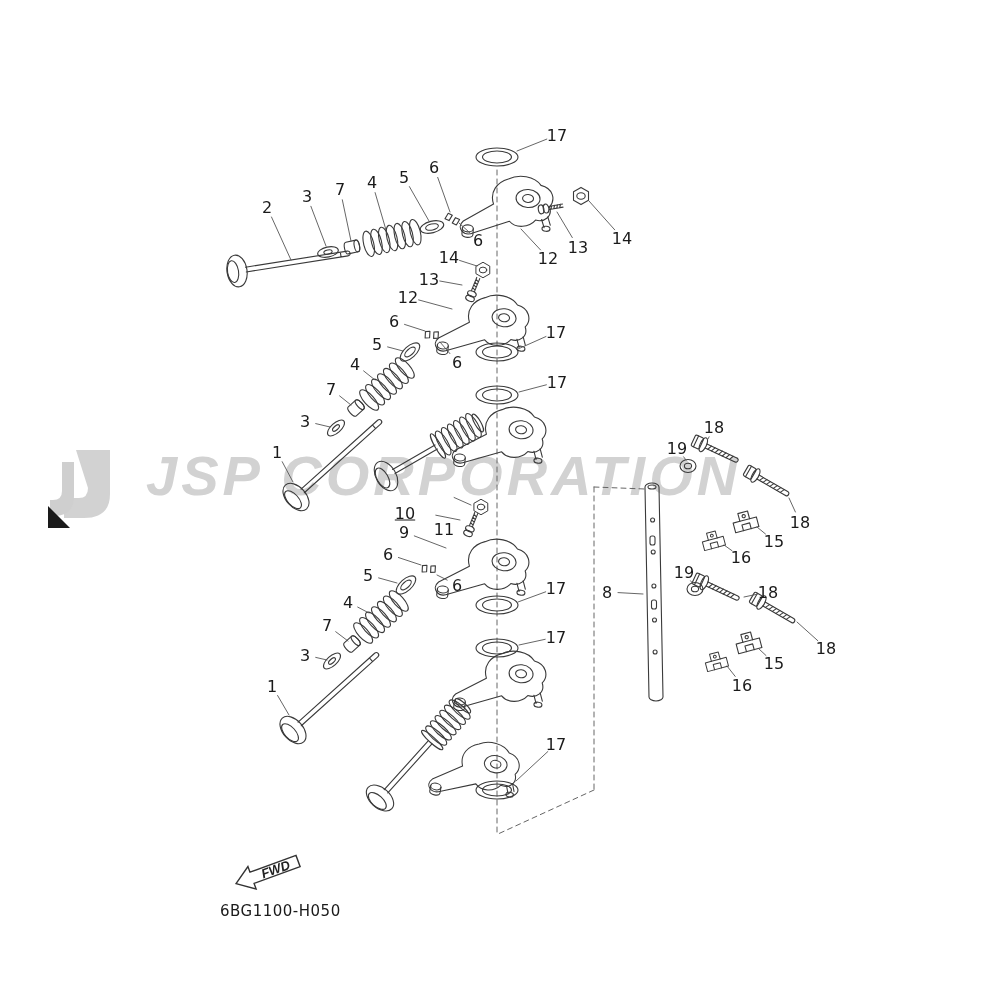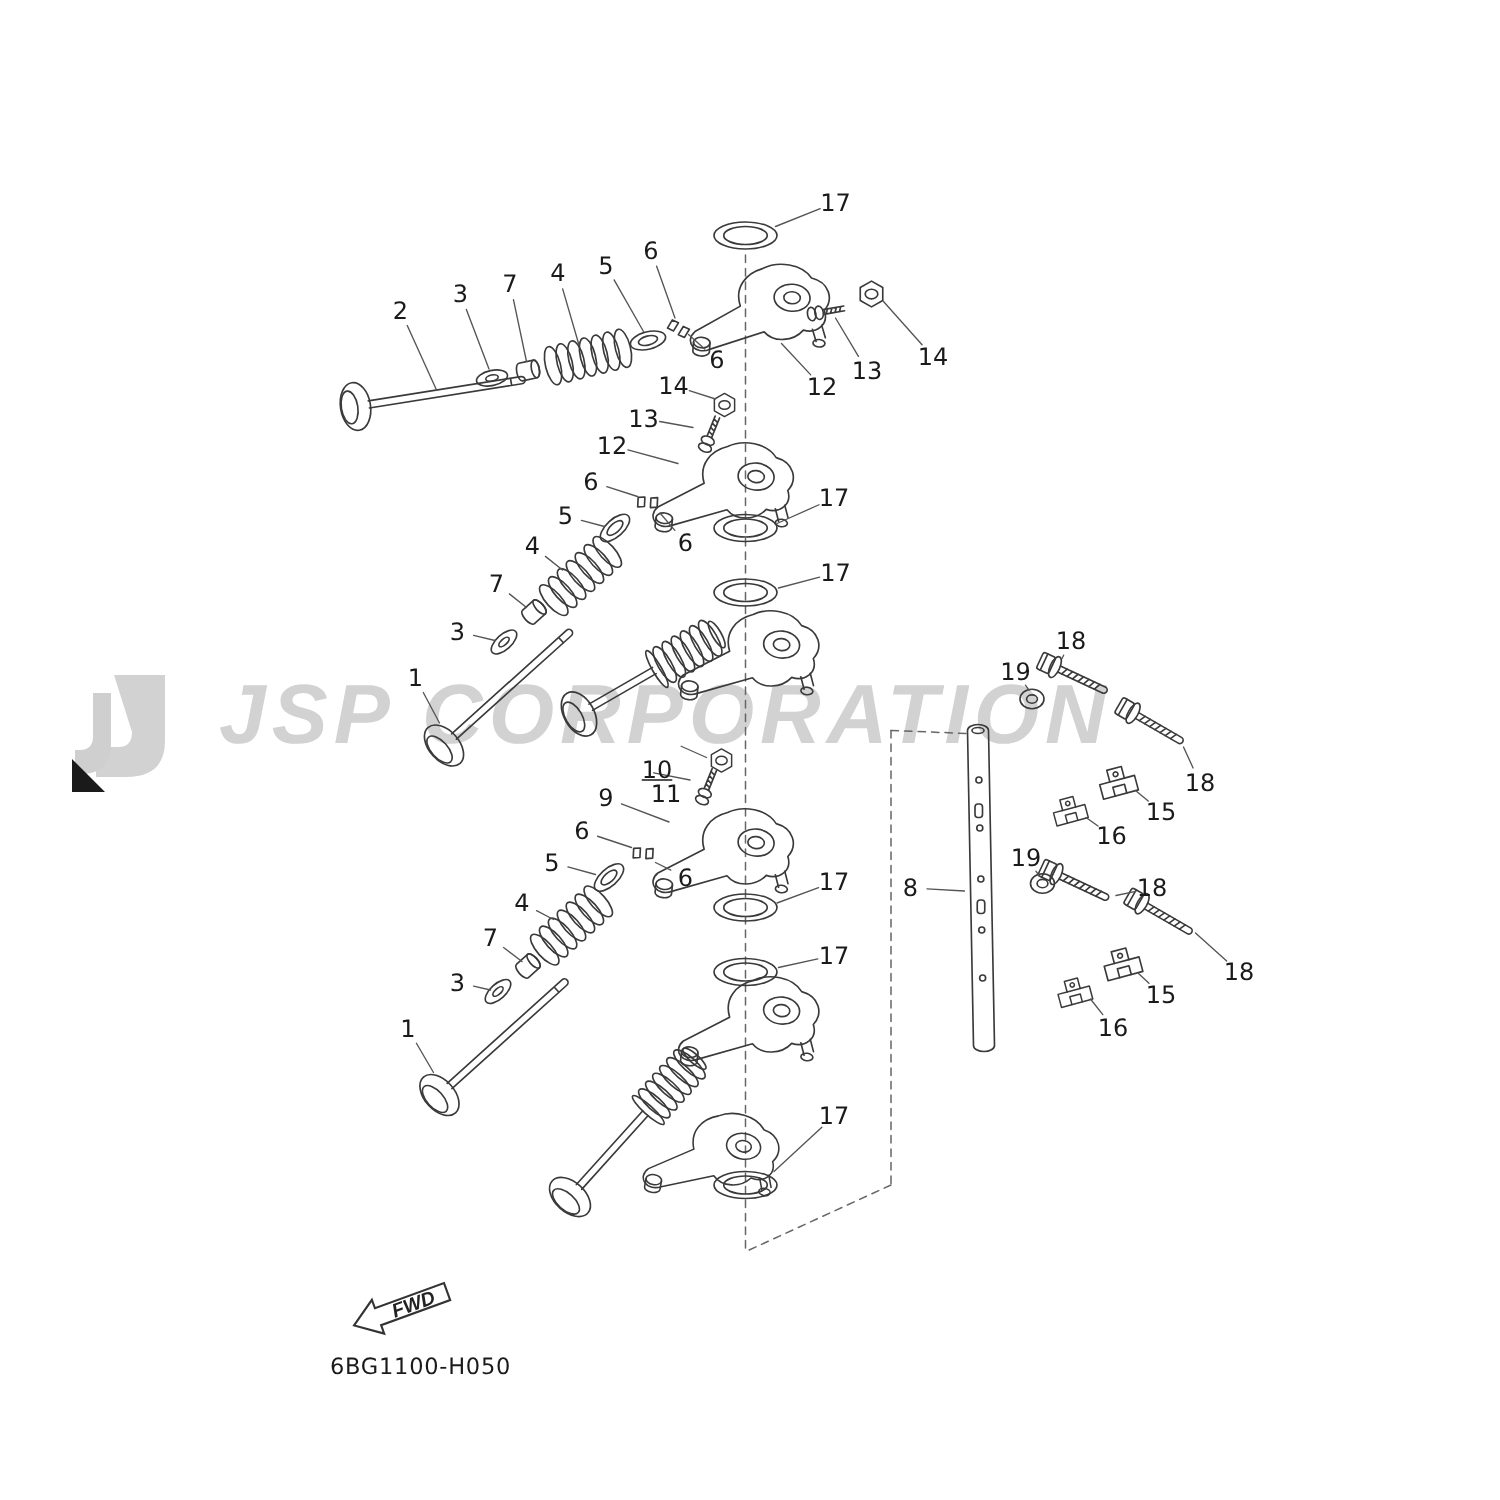--- a/index.html
+++ b/index.html
@@ -314,21 +314,21 @@
     <div class="callout" style="left: 305px; top: 421px;">3</div>
     <div class="callout" style="left: 277px; top: 452px;">1</div>
     <div class="callout" style="left: 556px; top: 332px;">17</div>
     <div class="callout" style="left: 557px; top: 382px;">17</div>
     <div class="callout" style="left: 714px; top: 427px;">18</div>
     <div class="callout" style="left: 677px; top: 448px;">19</div>
     <div class="callout" style="left: 800px; top: 522px;">18</div>
     <div class="callout" style="left: 774px; top: 541px;">15</div>
     <div class="callout" style="left: 741px; top: 557px;">16</div>
     <div class="callout" style="left: 444px; top: 493px; margin-top: 36px;">11</div>
-    <div class="callout" style="left: 438px; top: 513px; text-decoration: underline;">10</div>
+    <div class="callout" style="left: 405px; top: 513px; text-decoration: underline;">10</div>
     <div class="callout" style="left: 404px; top: 532px;">9</div>
     <div class="callout" style="left: 388px; top: 554px;">6</div>
     <div class="callout" style="left: 457px; top: 585px;">6</div>
     <div class="callout" style="left: 368px; top: 575px;">5</div>
     <div class="callout" style="left: 348px; top: 602px;">4</div>
     <div class="callout" style="left: 327px; top: 625px;">7</div>
     <div class="callout" style="left: 305px; top: 655px;">3</div>
     <div class="callout" style="left: 272px; top: 686px;">1</div>
     <div class="callout" style="left: 556px; top: 588px;">17</div>
     <div class="callout" style="left: 556px; top: 637px;">17</div>

